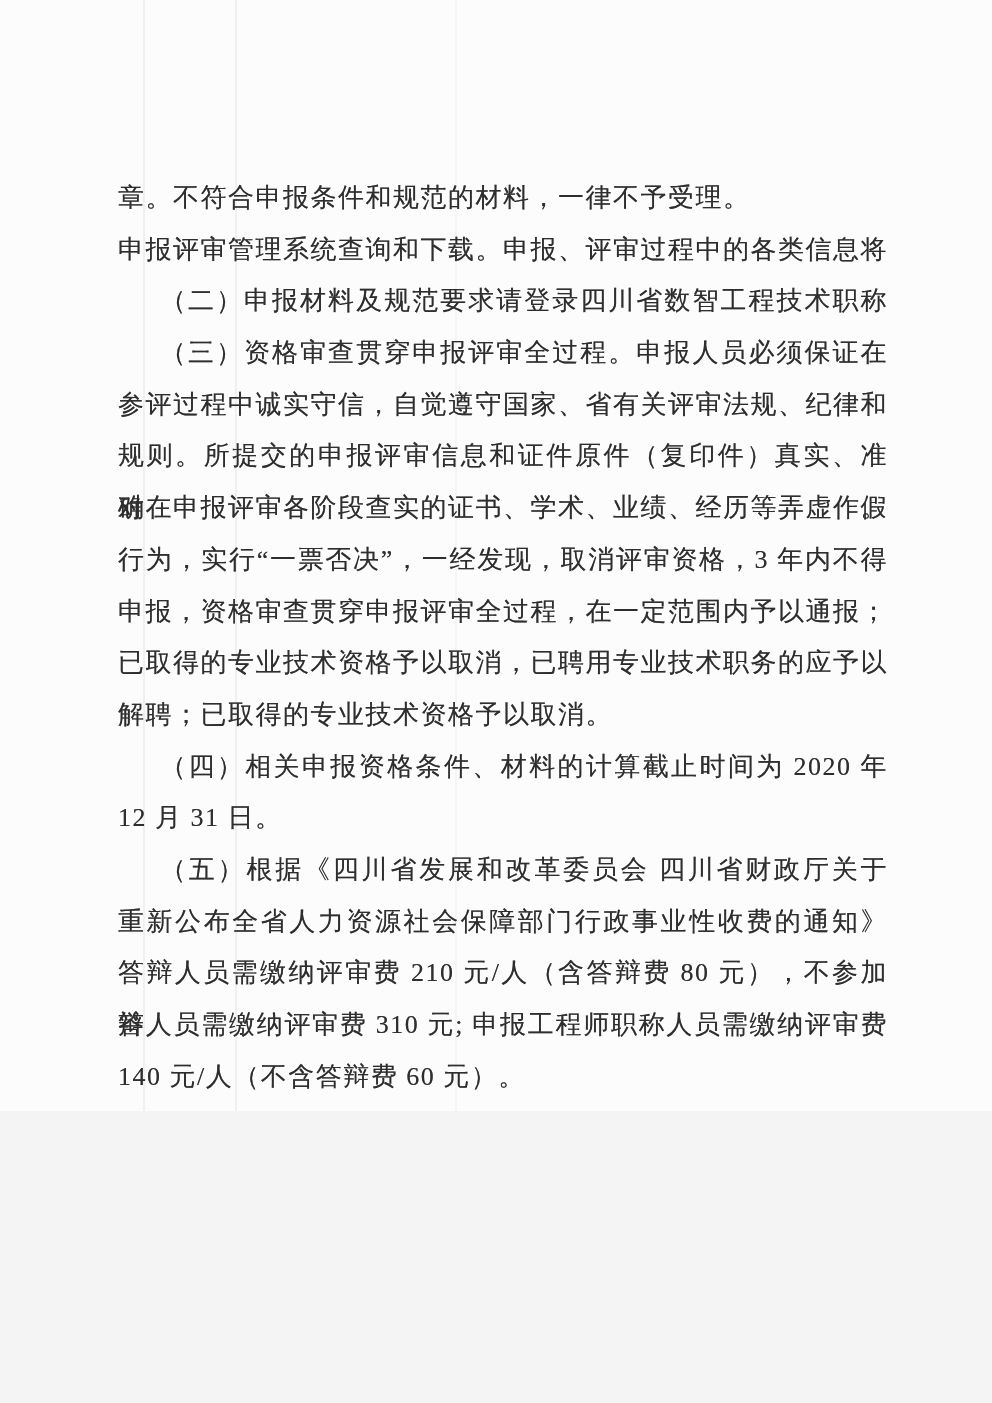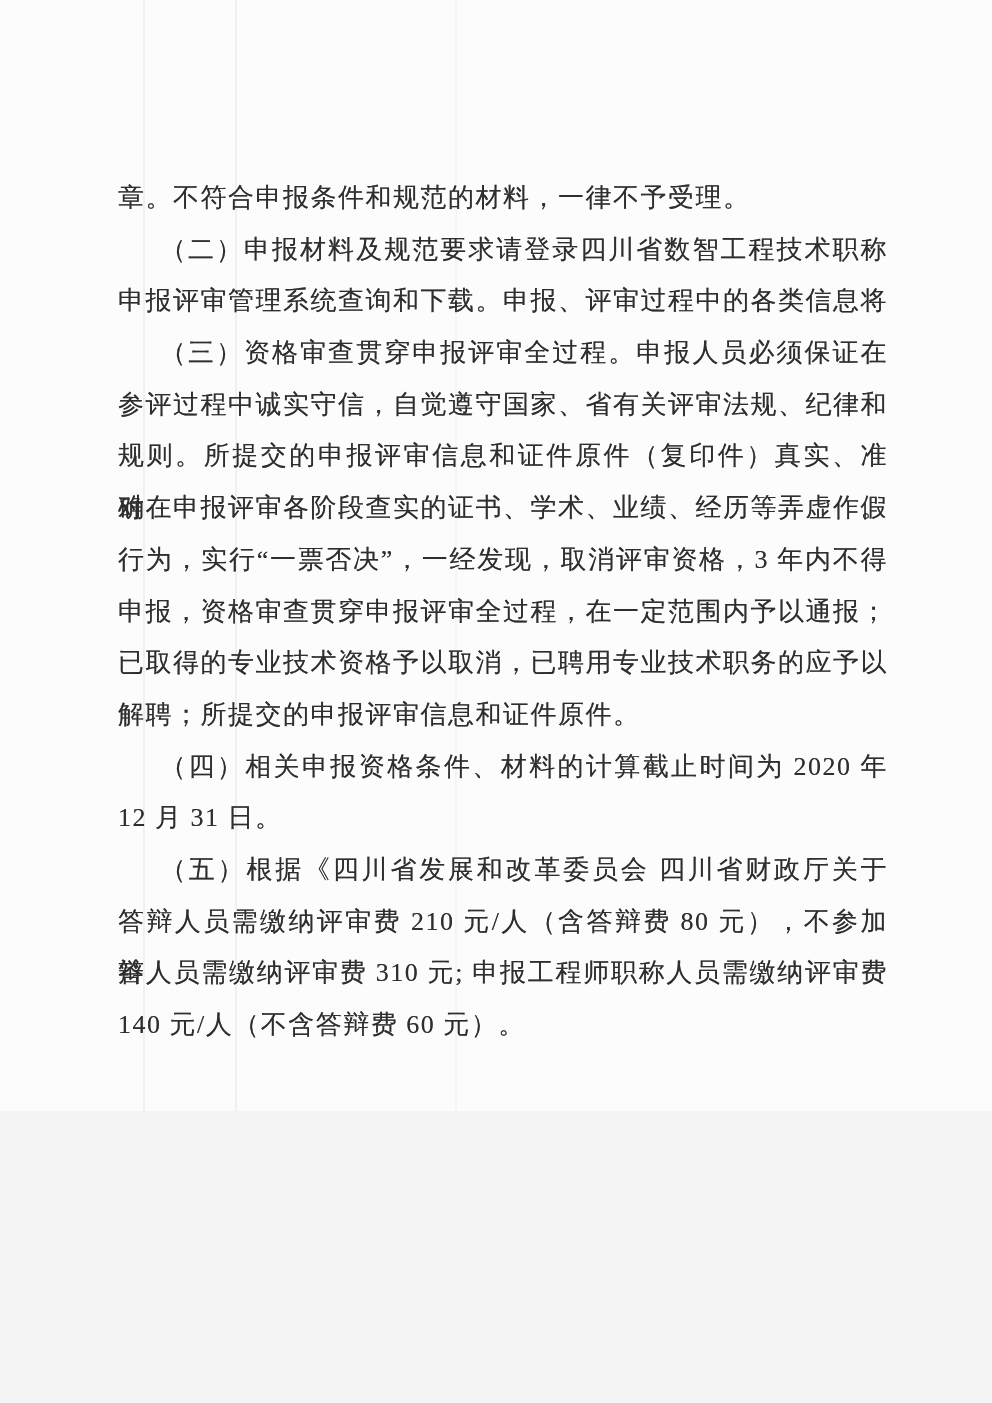--- a/index.html
+++ b/index.html
@@ -66,32 +66,33 @@
 </head>
 <body>
 
 <div class="doc-page">
   <div class="scan-streak s1"></div>
   <div class="scan-streak s2"></div>
   <div class="scan-streak s3"></div>
 
   <div class="doc-body">
       <div class="line">章。不符合申报条件和规范的材料，一律不予受理。</div>
+      <div class="line fill">申报评审管理系统查询和下载。申报、评审过程中的各类信息将</div>
       <div class="line indent fill">（二）申报材料及规范要求请登录四川省数智工程技术职称</div>
-      <div class="line fill">申报评审管理系统查询和下载。申报、评审过程中的各类信息将</div>
       <div class="line indent fill">（三）资格审查贯穿申报评审全过程。申报人员必须保证在</div>
       <div class="line fill">参评过程中诚实守信，自觉遵守国家、省有关评审法规、纪律和</div>
       <div class="line fill">规则。所提交的申报评审信息和证件原件（复印件）真实、准确。</div>
       <div class="line fill">对在申报评审各阶段查实的证书、学术、业绩、经历等弄虚作假</div>
       <div class="line fill">行为，实行“一票否决”，一经发现，取消评审资格，3 年内不得</div>
       <div class="line fill">申报，资格审查贯穿申报评审全过程，在一定范围内予以通报；</div>
       <div class="line fill">已取得的专业技术资格予以取消，已聘用专业技术职务的应予以</div>
-      <div class="line">解聘；所提交的申报评审信息和证件原件。</div>
+      <div class="line">解聘；已取得的专业技术资格予以取消。</div>
       <div class="line indent fill">（四）相关申报资格条件、材料的计算截止时间为 2020 年</div>
       <div class="line">12 月 31 日。</div>
       <div class="line indent fill">（五）根据《四川省发展和改革委员会 四川省财政厅关于</div>
+      <div class="line fill">重新公布全省人力资源社会保障部门行政事业性收费的通知》</div>
       <div class="line fill">答辩人员需缴纳评审费 210 元/人（含答辩费 80 元），不参加答</div>
       <div class="line fill">辩人员需缴纳评审费 310 元; 申报工程师职称人员需缴纳评审费</div>
       <div class="line">140 元/人（不含答辩费 60 元）。</div>
     </div>
 
   <div class="page-number">— 7 —</div>
 </div>
 
 </body></html>

